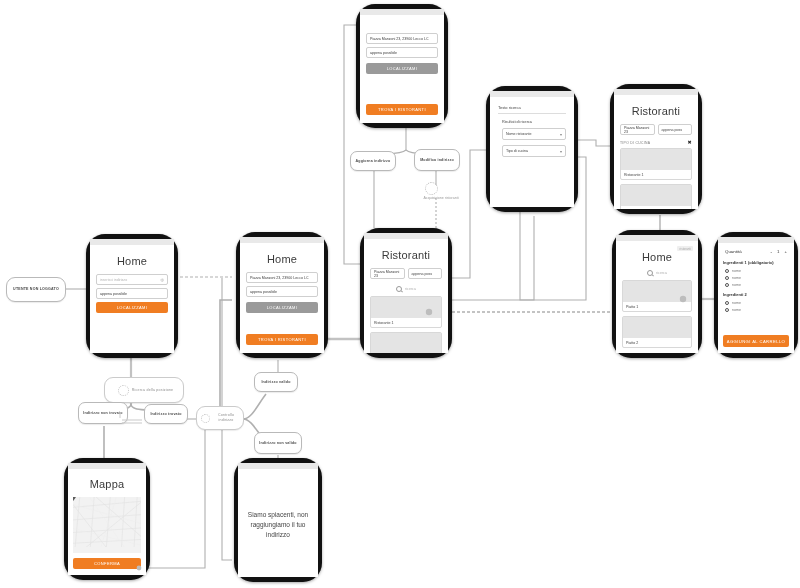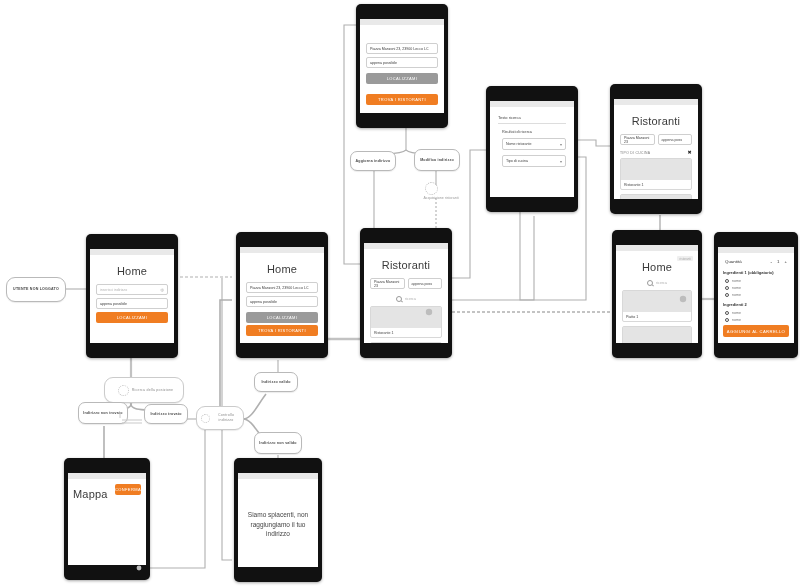--- a/index.html
+++ b/index.html
@@ -9,23 +9,23 @@
     font-family:"Liberation Sans", sans-serif;
   }
   #canvas{
     position:absolute;left:0;top:0;width:800px;height:588px;
     background:#ffffff;
   }
   
   .phone{
     position:absolute;
     background:#111111;
-    border-radius:5px;
+    border-radius:19px;
     box-shadow:0 1px 3px rgba(0,0,0,.35);
-    padding:15px 4px;
+    padding:5px 4px;
     box-sizing:border-box;
     z-index:5;
   }
   .screen{
     width:100%;height:100%;
     background:#ffffff;
     box-sizing:border-box;
     position:relative;
     overflow:hidden;
     display:flex;flex-direction:column;
@@ -380,21 +380,21 @@
       </div>
       <div style="flex:1"></div>
       <div class="btn orange big" style="margin-bottom:4px;">AGGIUNGI AL CARRELLO</div>
     </div>
   </div>
 </div>
 
 <div class="phone" style="left:64px;top:458px;width:86px;height:122px;">
   <div class="screen">
     <div class="statusbar"></div>
-    <div class="scr-body" style="display:flex;padding:3px 5px;">
+    <div class="scr-body" style="display:flex;flex-direction:column;padding:3px 5px;">
       <div class="scr-title">Mappa</div>
       <div class="mapbox">
         <svg viewBox="0 0 76 56" preserveAspectRatio="none">
           <g stroke="#e2e2e2" stroke-width=".7" fill="none">
             <path d="M-5 12 L85 4"></path>
               <path d="M-5 26 L85 19"></path>
               <path d="M-5 40 L85 34"></path>
             <path d="M-5 52 L85 47"></path>
             <path d="M8 -5 L2 60"></path>
               <path d="M24 -5 L19 60"></path>

